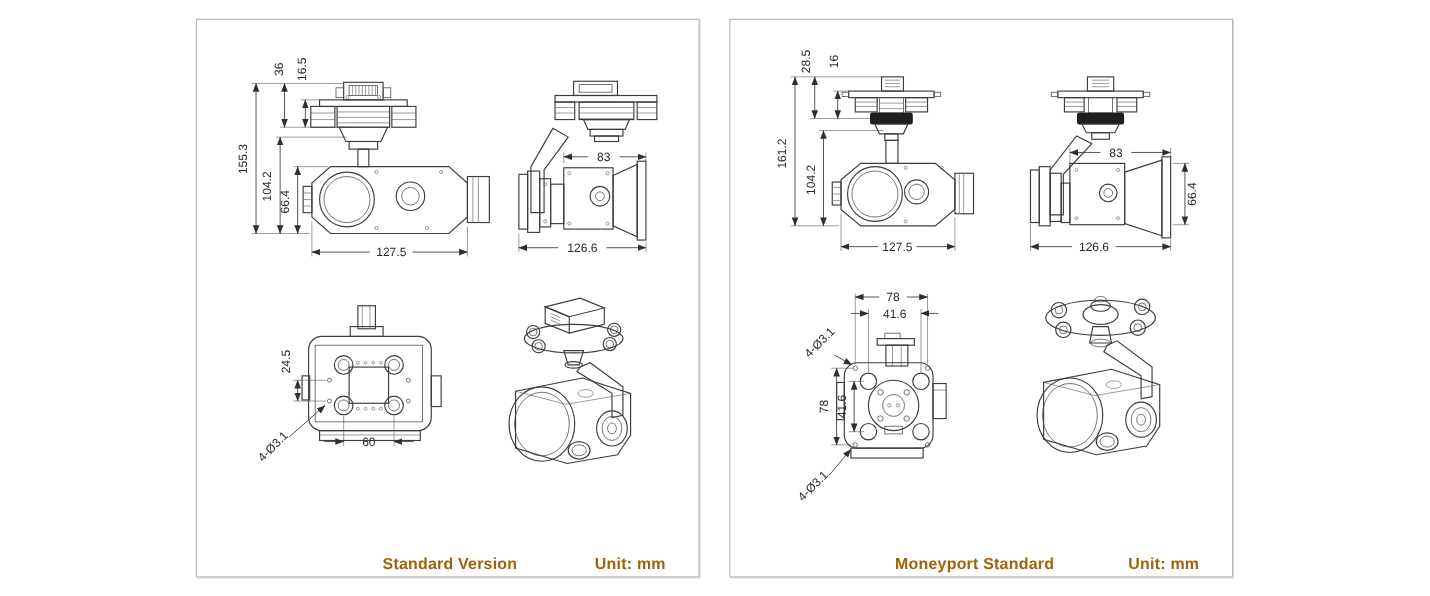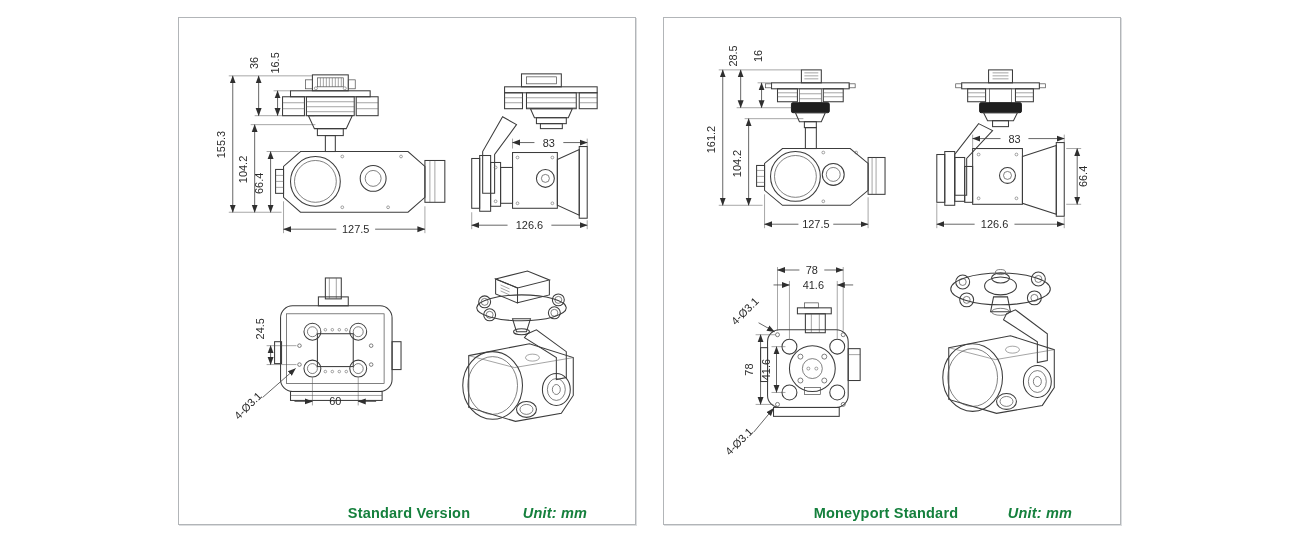--- a/index.html
+++ b/index.html
@@ -9,24 +9,24 @@
   }
   .panel{
     position:absolute;top:17px;width:458px;height:508px;background:#fff;
     border:1px solid #b2b5b8;box-shadow:1px 1px 0 #dcdee0;box-sizing:border-box;
   }
   #panel-standard{left:178px;}
   #panel-moneyport{left:663px;}
   .panel svg{position:absolute;left:0;top:0;width:100%;height:100%;}
   .caption-title,.caption-unit{
     position:absolute;top:487px;transform:translateX(-50%);
-    font-size:14.5px;font-weight:bold;color:#15803d;white-space:nowrap;letter-spacing:.2px;
+    font-size:14.5px;font-weight:bold;color:#a16207;white-space:nowrap;letter-spacing:.2px;
   }
   .caption-title{left:230px;}
-  .caption-unit{left:376px;font-style:italic;}
+  .caption-unit{left:394px;}
   #panel-moneyport .caption-title{left:222px;}
   
   .o {fill:none;stroke:#3c3c3c;stroke-width:1.05;}
   .o2{fill:none;stroke:#4a4a4a;stroke-width:0.7;}
   .o3{fill:none;stroke:#5a5a5a;stroke-width:0.55;}
   .d {fill:none;stroke:#3f3f3f;stroke-width:0.8;}
   .x {fill:none;stroke:#4c4c4c;stroke-width:0.5;}
   .dark{fill:#1f1f1f;stroke:#1f1f1f;}
   .t {font-family:"Liberation Sans",sans-serif;font-size:11px;fill:#2b2b2b;text-anchor:middle;}
 </style>

